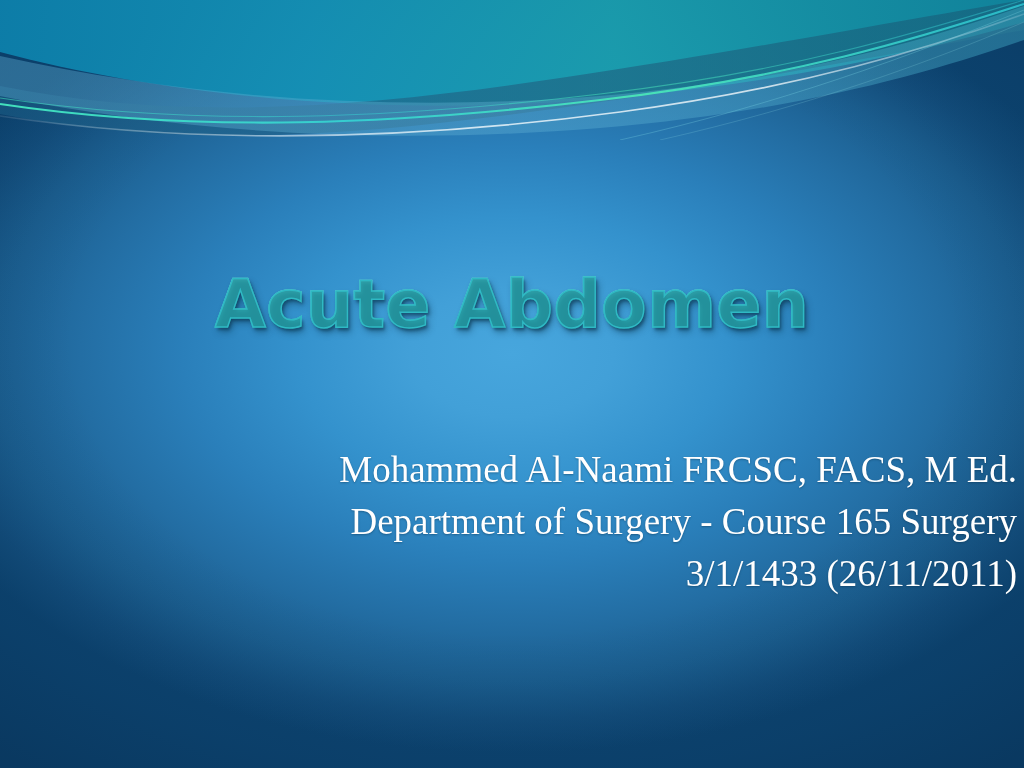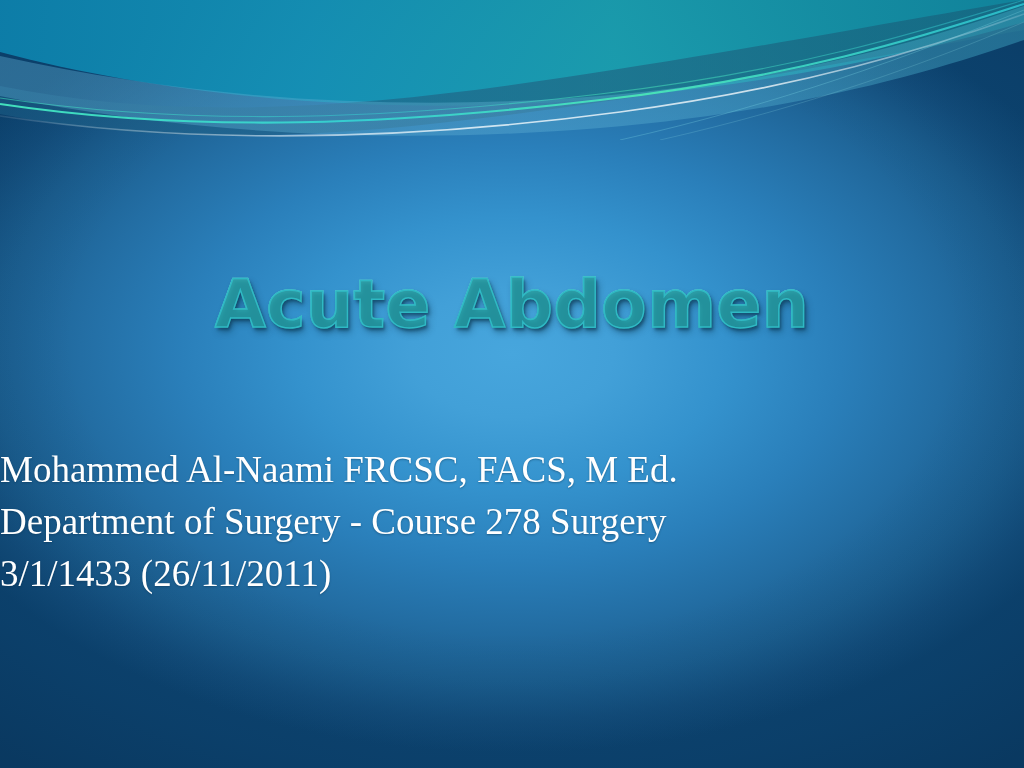--- a/index.html
+++ b/index.html
@@ -82,21 +82,21 @@
     background-clip: text;
     color: transparent;
   }
 
   
   .subtitle {
     position: absolute;
     left: 0;
     right: 7px;
     top: 444px;
-    text-align: left;
+    text-align: right;
     font-family: "Liberation Serif", "DejaVu Serif", serif;
     font-size: 37px;
     line-height: 52px;
     color: #ffffff;
     text-shadow: 0 1px 2px rgba(10,50,80,0.45);
     white-space: nowrap;
   }
   .subtitle .sub-line { display: block; }
 </style>
 </head>
@@ -157,17 +157,17 @@
       <path d="M660,140 C810,106 930,62 1024,22" fill="none" stroke="#9ae4ec" stroke-width="0.9" opacity="0.22"></path>
     </svg>
   </div>
 
   <div class="title">
     <span class="title-inner">Acute Abdomen</span>
   </div>
 
   <div class="subtitle">
     <span class="sub-line">Mohammed Al-Naami  FRCSC, FACS, M Ed.</span>
-    <span class="sub-line">Department of Surgery - Course 278 Surgery</span>
+    <span class="sub-line">Department of Surgery - Course 165 Surgery</span>
     <span class="sub-line">3/1/1433 (26/11/2011)</span>
   </div>
 
 </div>
 
 </body></html>

